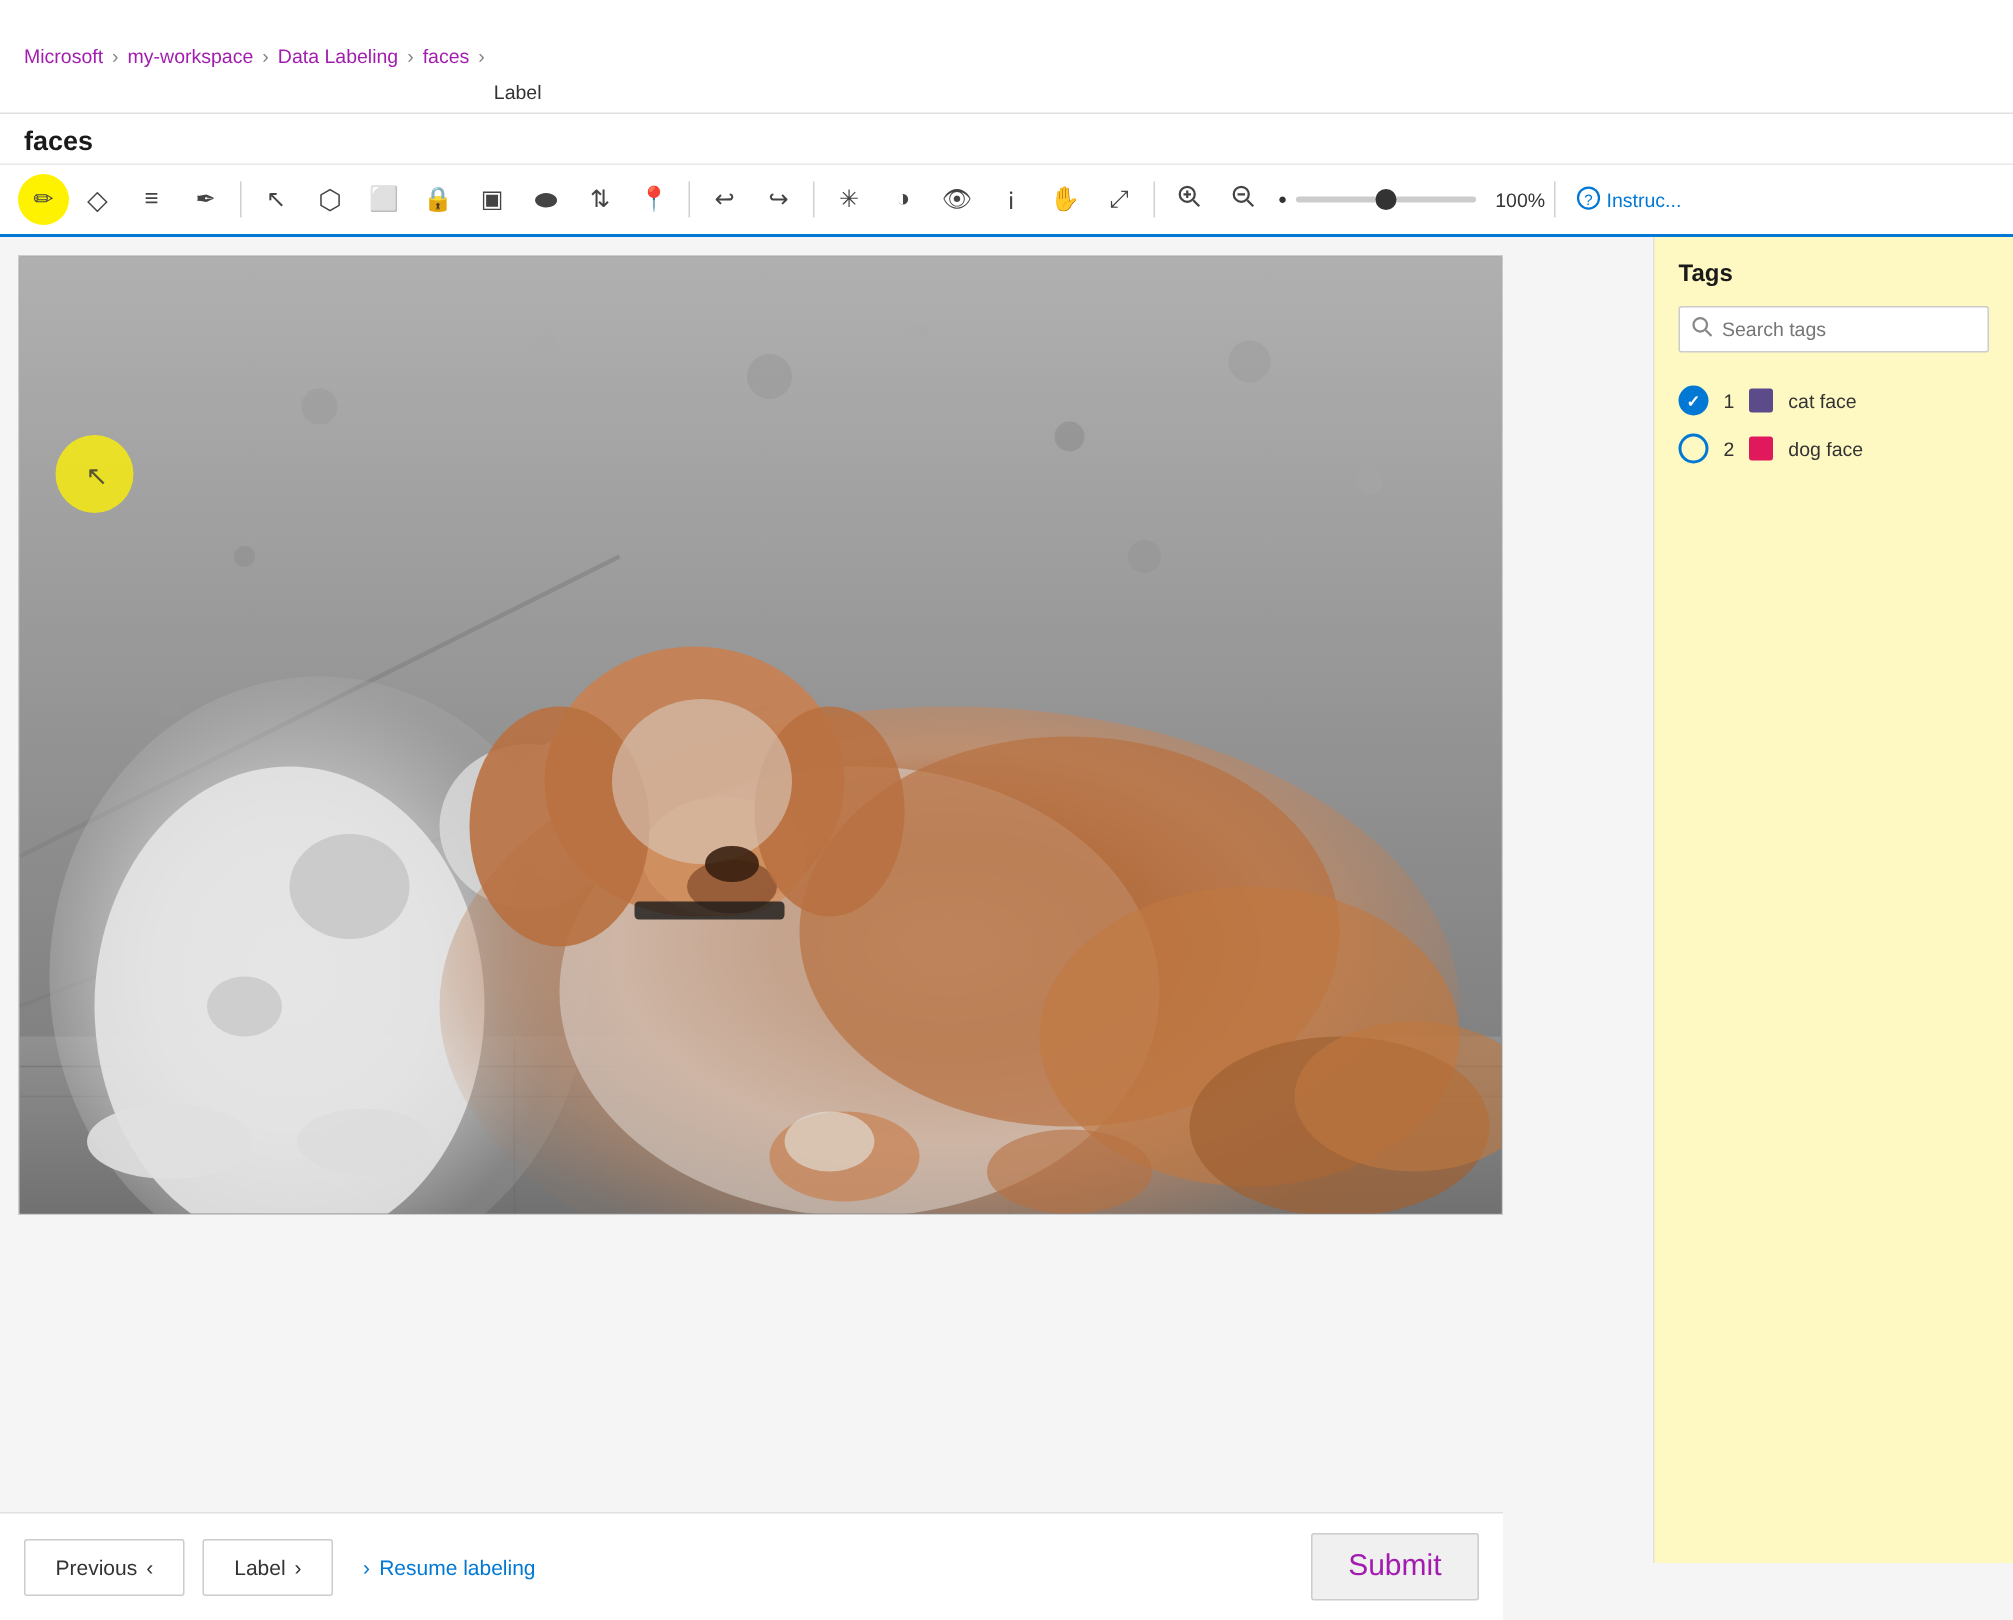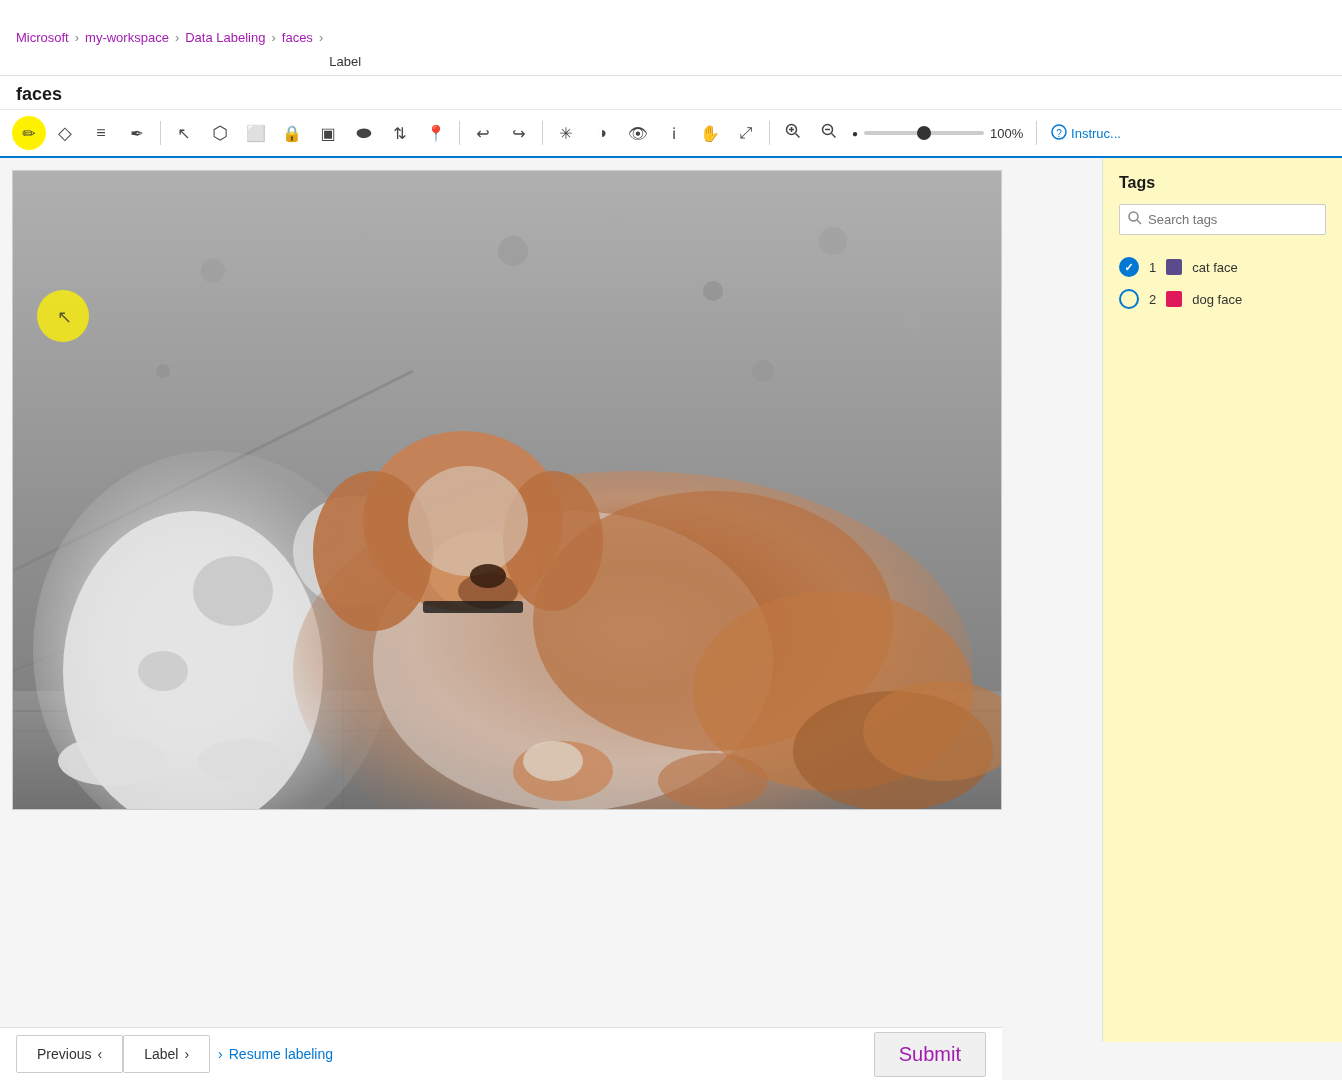--- a/index.html
+++ b/index.html
@@ -82,20 +82,21 @@
       width: 14px;
       height: 14px;
       border-radius: 50%;
       background: #333;
       cursor: pointer;
     }
     .zoom-label {
       font-size: 13px;
       color: #333;
       min-width: 40px;
+      text-align: right;
     }
     .toolbar-help {
       margin-left: 8px;
       display: flex;
       align-items: center;
       gap: 4px;
       font-size: 13px;
       color: #0078d4;
       cursor: pointer;
     }
@@ -197,26 +198,27 @@
       font-size: 13px;
       color: #333;
     }
 
     
     .bottom-nav {
       position: fixed;
       bottom: 0;
       left: 0;
       width: 1002px;
-      height: 53px;
+      height: 72px;
       background: #fff;
       border-top: 1px solid #e0e0e0;
       display: flex;
       align-items: center;
       padding: 0 16px;
+      gap: 12px;
     }
     .nav-btn {
       display: flex;
       align-items: center;
       gap: 6px;
       padding: 10px 20px;
       border: 1px solid #ccc;
       border-radius: 2px;
       background: #fff;
       cursor: pointer;

